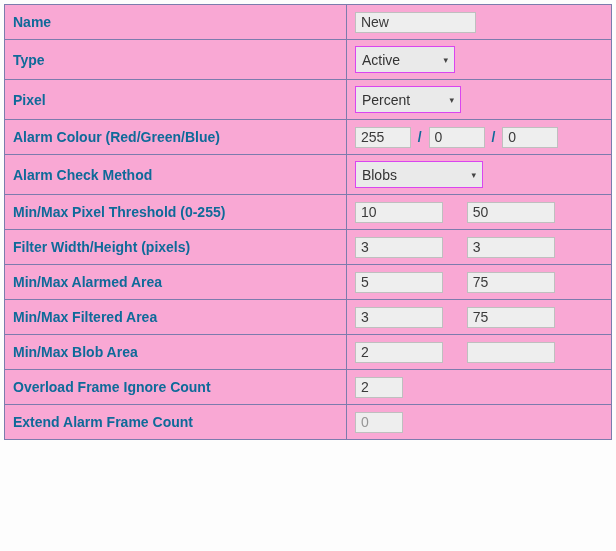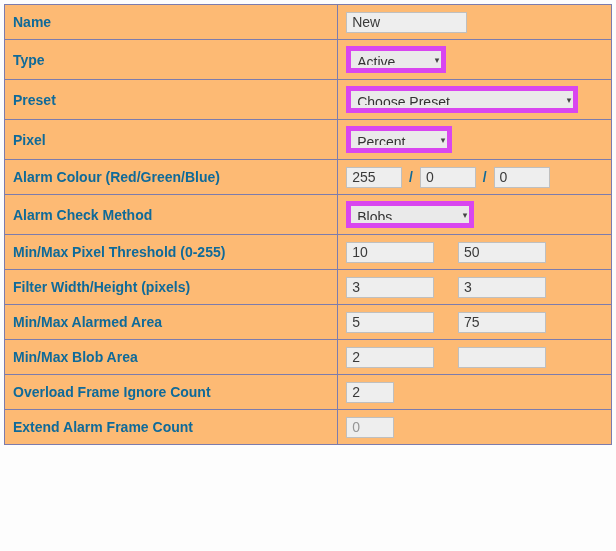--- a/index.html
+++ b/index.html
@@ -5,21 +5,21 @@
   body {
     margin: 0;
     padding: 4px;
     font-family: Verdana, Geneva, sans-serif;
     font-size: 14px;
     background: #fdfdfd;
   }
   table {
     border-collapse: collapse;
     width: 608px;
-    background: #fdba74;
+    background: #f9a8d4;
   }
   td {
     border: 1px solid #7c7cad;
     padding: 6px 8px;
     vertical-align: middle;
     height: 22px;
   }
   td.label {
     color: #0f6a99;
     font-weight: bold;
@@ -40,21 +40,21 @@
     box-sizing: border-box;
   }
   input[disabled] {
     color: #969696;
     background: #eeeeee;
   }
   select {
     font-family: Verdana, Geneva, sans-serif;
     font-size: 14px;
     padding: 3px 20px 3px 6px;
-    border: 5px solid #d946ef;
+    border: 1px solid #d946ef;
     background: #eaeaea;
     color: #333;
     height: 27px;
     -webkit-appearance: none;
     -moz-appearance: none;
     appearance: none;
     position: relative;
   }
   .select-wrap {
     display: inline-block;
@@ -90,30 +90,20 @@
     <td class="value">
       <input type="text" class="w-name" value="New" style="">
     </td>
   </tr>
   <tr>
     <td class="label">Type</td>
     <td class="value">
       <span class="select-wrap">
         <select style="width:100px">
           <option>Active</option>
-        </select>
-      </span>
-    </td>
-  </tr>
-  <tr>
-    <td class="label">Preset</td>
-    <td class="value">
-      <span class="select-wrap">
-        <select style="width:232px">
-          <option>Choose Preset</option>
         </select>
       </span>
     </td>
   </tr>
   <tr>
     <td class="label">Pixel</td>
     <td class="value">
       <span class="select-wrap">
         <select style="width:106px">
           <option>Percent</option>
@@ -159,20 +149,28 @@
   </tr>
   <tr>
     <td class="label">Min/Max Alarmed Area</td>
     <td class="value">
       <input type="text" class="w-md" value="5" style="">
       <span class="w-pad"></span>
       <input type="text" class="w-md" value="75" style="">
     </td>
   </tr>
   <tr>
+    <td class="label">Min/Max Filtered Area</td>
+    <td class="value">
+      <input type="text" class="w-md" value="3" style="">
+      <span class="w-pad"></span>
+      <input type="text" class="w-md" value="75" style="">
+    </td>
+  </tr>
+  <tr>
     <td class="label">Min/Max Blob Area</td>
     <td class="value">
       <input type="text" class="w-md" value="2" style="">
       <span class="w-pad"></span>
       <input type="text" class="w-md" value="" style="">
     </td>
   </tr>
   <tr>
     <td class="label">Overload Frame Ignore Count</td>
     <td class="value">

